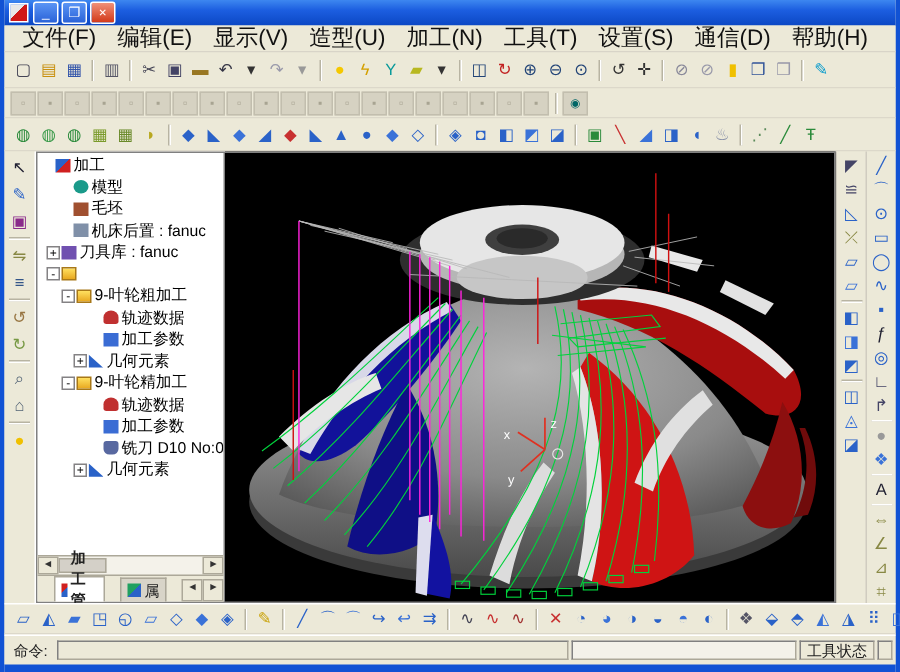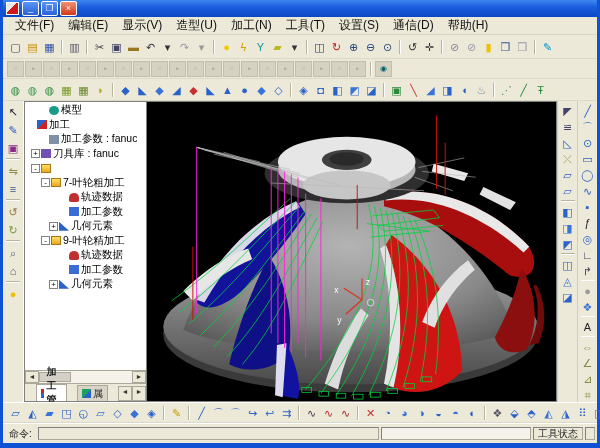--- a/index.html
+++ b/index.html
@@ -13,21 +13,21 @@
     border:1px solid #fff;margin-right:3px;flex:0 0 auto;}
   .title{font-size:10.5px;font-weight:bold;white-space:nowrap;overflow:hidden;flex:1;
     text-shadow:1px 1px 1px #003;}
   .winbtns{display:flex;gap:2px;}
   .wbtn{width:15px;height:13px;font-size:9px;line-height:12px;text-align:center;color:#fff;
     background:linear-gradient(180deg,#5a95f5,#2a62d8);border:1px solid #fff;border-radius:2px;cursor:default;}
   .wbtn.close{background:linear-gradient(180deg,#f09078,#d23818);}
   
   .menubar{height:17px;flex:0 0 17px;display:flex;align-items:center;padding-left:6px;gap:2px;
     border-bottom:1px solid #d8d4c8;background:#ece9d8;}
-  .mi{padding:1px 6px;font-size:12px;color:#111;}
+  .mi{padding:1px 6px;font-size:15px;color:#111;}
   
   .tb{display:flex;align-items:center;padding-left:4px;background:#ece9d8;border-bottom:1px solid #dcd8ca;}
   .tb1{height:23px;flex:0 0 23px;}
   .tb2{height:19px;flex:0 0 19px;}
   .tb3{height:21px;flex:0 0 21px;}
   .tbb{height:19px;flex:0 0 19px;border-top:1px solid #fff;}
   .tbi{width:17px;height:16px;display:inline-flex;align-items:center;justify-content:center;
     font-size:11px;line-height:16px;color:#335;flex:0 0 auto;}
   .tb2 .tbi{width:15px;height:14px;background:#d6d2c2;border:1px solid #c2beae;font-size:8px;margin-right:1px;}
   .sep{width:1px;height:14px;background:#b8b4a2;border-right:1px solid #fff;margin:0 3px;flex:0 0 auto;}
@@ -224,48 +224,53 @@
         <span class="tbi" style="color: rgb(119, 153, 68);">↻</span>
         <i class="hsep"></i>
         <span class="tbi" style="color: rgb(85, 102, 119);">⌕</span>
         <span class="tbi" style="color: rgb(85, 102, 119);">⌂</span>
         <i class="hsep"></i>
         <span class="tbi" style="color: rgb(240, 192, 0);">●</span>
       </div>
 
     <div class="treepanel">
       <div class="tree">
+        <div class="trow" style="padding-left:2px">
+          <span class="tog"></span>
+          <span class="ticon ic-root"></span>
+          <span class="tlabel">加工</span>
+        </div>
         <div class="trow" style="padding-left:14px">
           <span class="tog"></span>
           <span class="ticon ic-model"></span>
           <span class="tlabel">模型</span>
         </div>
-        <div class="trow" style="padding-left:2px">
-          <span class="tog"></span>
-          <span class="ticon ic-root"></span>
-          <span class="tlabel">加工</span>
-        </div>
         <div class="trow" style="padding-left:14px">
           <span class="tog"></span>
+          <span class="ticon ic-blank"></span>
+          <span class="tlabel">毛坯</span>
+        </div>
+        <div class="trow" style="padding-left:14px">
+          <span class="tog"></span>
           <span class="ticon ic-machine"></span>
-          <span class="tlabel">加工参数 : fanuc</span>
+          <span class="tlabel">机床后置 : fanuc</span>
         </div>
         <div class="trow" style="padding-left:6px">
           <span class="tog">+</span>
           <span class="ticon ic-toollib"></span>
           <span class="tlabel">刀具库 : fanuc</span>
         </div>
         <div class="trow" style="padding-left:6px">
           <span class="tog">-</span>
           <span class="ticon ic-folder"></span>
         </div>
         <div class="trow" style="padding-left:16px">
           <span class="tog">-</span>
           <span class="ticon ic-folder"></span>
-          <span class="tlabel">7-叶轮粗加工</span>
+          <span class="tlabel">9-叶轮粗加工</span>
         </div>
         <div class="trow" style="padding-left:34px">
           <span class="tog"></span>
           <span class="ticon ic-traj"></span>
           <span class="tlabel">轨迹数据</span>
         </div>
         <div class="trow" style="padding-left:34px">
           <span class="tog"></span>
           <span class="ticon ic-param"></span>
           <span class="tlabel">加工参数</span>
@@ -282,20 +287,25 @@
         </div>
         <div class="trow" style="padding-left:34px">
           <span class="tog"></span>
           <span class="ticon ic-traj"></span>
           <span class="tlabel">轨迹数据</span>
         </div>
         <div class="trow" style="padding-left:34px">
           <span class="tog"></span>
           <span class="ticon ic-param"></span>
           <span class="tlabel">加工参数</span>
+        </div>
+        <div class="trow" style="padding-left:34px">
+          <span class="tog"></span>
+          <span class="ticon ic-mill"></span>
+          <span class="tlabel">铣刀 D10 No:0</span>
         </div>
         <div class="trow" style="padding-left:24px">
           <span class="tog">+</span>
           <span class="ticon ic-geom"></span>
           <span class="tlabel">几何元素</span>
         </div>
       </div>
       <div class="hscroll">
         <div class="sbtn">◄</div>
         <div class="sthumb"></div>

